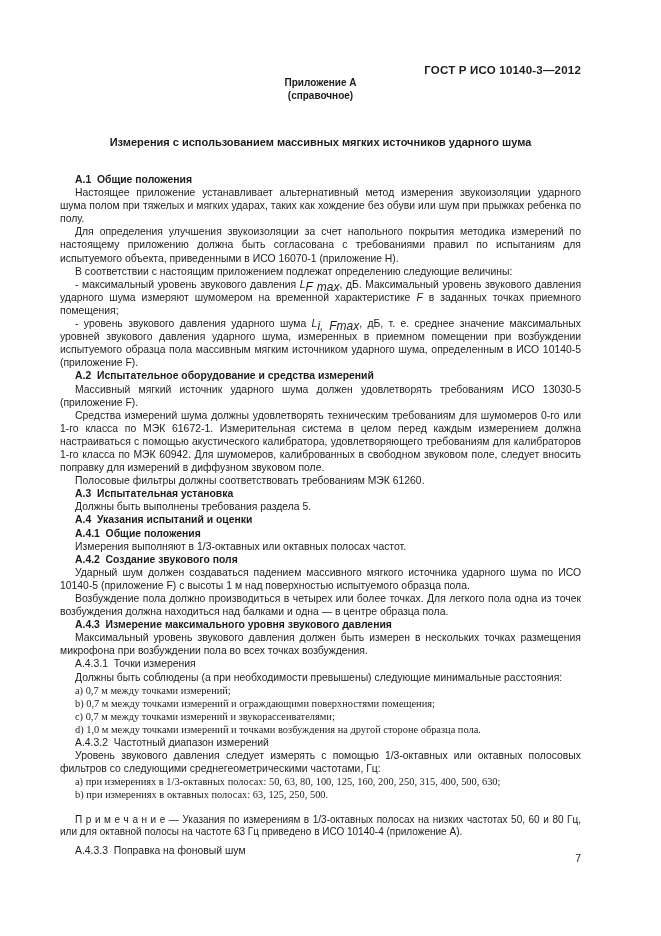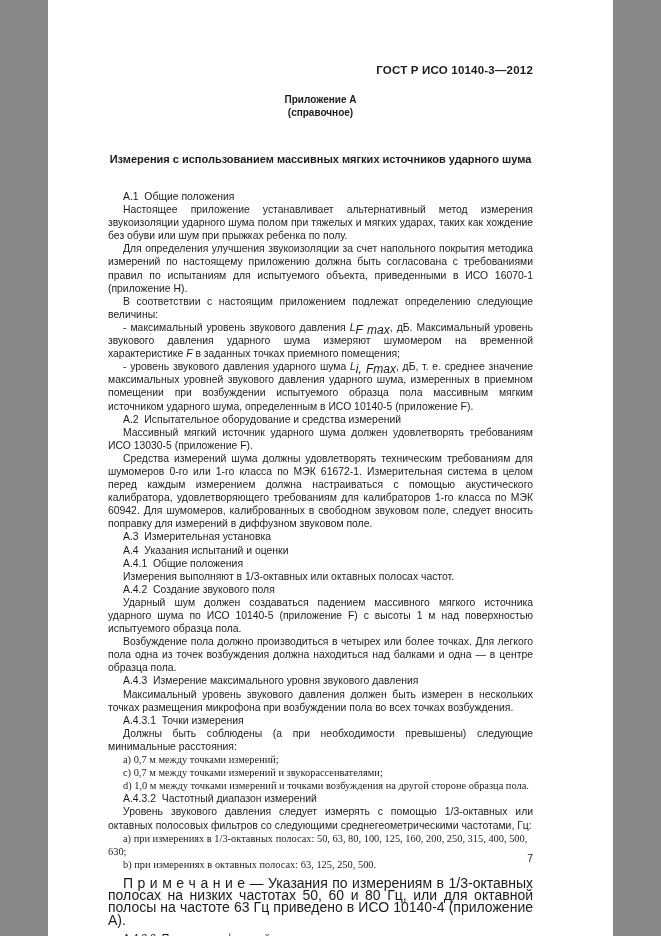--- a/index.html
+++ b/index.html
@@ -1,36 +1,35 @@
 <!DOCTYPE html>
 <html><head>
 <meta charset="utf-8">
 <style>
   html, body { margin: 0; padding: 0; background: #888; }
   .page {
     position: relative;
-    width: 565px;
+    width: 661px;
     height: 936px;
     margin: 0 auto;
     background: #ffffff;
     color: #1c1c1c;
     font-family: "Liberation Sans", sans-serif;
     box-sizing: border-box;
     padding: 64px 80px 0 60px;
     overflow: hidden;
   }
   .doc-header {
     text-align: right;
     font-weight: bold;
     font-size: 11.5px;
     line-height: 13px;
     letter-spacing: 0.2px;
   }
   .annex {
-    margin-top: 17px;
     text-align: center;
     font-weight: bold;
     font-size: 10px;
     line-height: 12.5px;
   }
   .doc-title {
     margin-top: 34px;
     text-align: center;
     font-weight: bold;
     font-size: 11px;
@@ -40,35 +39,35 @@
     margin-top: 24px;
     font-size: 10.4px;
     line-height: 13.1px;
   }
   .p, .h, .sh, .li, .note { margin: 0; }
   .p {
     text-align: justify;
     text-indent: 15px;
   }
   .h {
-    font-weight: normal;
+    font-weight: bold;
     text-indent: 15px;
     white-space: pre-wrap;
   }
   .sh {
     text-indent: 15px;
     white-space: pre-wrap;
   }
   .li { text-indent: 15px; font-family: Liberation Serif, serif; }
   .note {
-    font-size: 14px;
+    font-size: 10px;
     line-height: 12.3px;
     text-align: justify;
     text-indent: 15px;
-    margin-top: 6px;
+    margin-top: 12px;
     margin-bottom: 6px;
   }
   .sym { font-style: italic; }
   sub.sym-sub {
     font-style: italic;
     font-size: 12px;
     line-height: 0;
   }
   .page-number {
     position: absolute;
@@ -98,37 +97,40 @@
     <p class="p">Для определения улучшения звукоизоляции за счет напольного покрытия методика измерений по настоящему приложению должна быть согласована с требованиями правил по испытаниям для испытуемого объекта, приведенными в ИСО 16070-1 (приложение Н).</p>
     <p class="p">В соответствии с настоящим приложением подлежат определению следующие величины:</p>
 
     <p class="p"><span>- максимальный уровень звукового давления </span><span class="sym">L</span><sub class="sym-sub">F max</sub><span>, дБ. Максимальный уровень звукового давления ударного шума измеряют шумомером на временной характеристике </span><span class="sym">F</span><span> в заданных точках приемного помещения;</span></p>
 
     <p class="p"><span>- уровень звукового давления ударного шума </span><span class="sym">L</span><sub class="sym-sub">i, Fmax</sub><span>, дБ, т. е. среднее значение максимальных уровней звукового давления ударного шума, измеренных в приемном помещении при возбуждении испытуемого образца пола массивным мягким источником ударного шума, определенным в ИСО 10140-5 (приложение F).</span></p>
 
     <p class="h">А.2  Испытательное оборудование и средства измерений</p>
     <p class="p">Массивный мягкий источник ударного шума должен удовлетворять требованиям ИСО 13030-5 (приложение F).</p>
     <p class="p">Средства измерений шума должны удовлетворять техническим требованиям для шумомеров 0-го или 1-го класса по МЭК 61672-1. Измерительная система в целом перед каждым измерением должна настраиваться с помощью акустического калибратора, удовлетворяющего требованиям для калибраторов 1-го класса по МЭК 60942. Для шумомеров, калиброванных в свободном звуковом поле, следует вносить поправку для измерений в диффузном звуковом поле.</p>
+    <p class="p">Полосовые фильтры должны соответствовать требованиям МЭК 61260.</p>
 
-    <p class="h">А.3  Измерительная установка</p>
+    <p class="h">А.3  Испытательная установка</p>
+    <p class="p">Должны быть выполнены требования раздела 5.</p>
 
     <p class="h">А.4  Указания испытаний и оценки</p>
     <p class="h">А.4.1  Общие положения</p>
     <p class="p">Измерения выполняют в 1/3-октавных или октавных полосах частот.</p>
 
     <p class="h">А.4.2  Создание звукового поля</p>
     <p class="p">Ударный шум должен создаваться падением массивного мягкого источника ударного шума по ИСО 10140-5 (приложение F) с высоты 1 м над поверхностью испытуемого образца пола.</p>
     <p class="p">Возбуждение пола должно производиться в четырех или более точках. Для легкого пола одна из точек возбуждения должна находиться над балками и одна — в центре образца пола.</p>
 
     <p class="h">А.4.3  Измерение максимального уровня звукового давления</p>
     <p class="p">Максимальный уровень звукового давления должен быть измерен в нескольких точках размещения микрофона при возбуждении пола во всех точках возбуждения.</p>
 
     <p class="sh">А.4.3.1  Точки измерения</p>
     <p class="p">Должны быть соблюдены (а при необходимости превышены) следующие минимальные расстояния:</p>
     <p class="li">a) 0,7 м между точками измерений;</p>
+    <p class="li">b) 0,7 м между точками измерений и ограждающими поверхностями помещения;</p>
     <p class="li">c) 0,7 м между точками измерений и звукорассеивателями;</p>
     <p class="li">d) 1,0 м между точками измерений и точками возбуждения на другой стороне образца пола.</p>
 
     <p class="sh">А.4.3.2  Частотный диапазон измерений</p>
     <p class="p">Уровень звукового давления следует измерять с помощью 1/3-октавных или октавных полосовых фильтров со следующими среднегеометрическими частотами, Гц:</p>
     <p class="li">a) при измерениях в 1/3-октавных полосах: 50, 63, 80, 100, 125, 160, 200, 250, 315, 400, 500, 630;</p>
     <p class="li">b) при измерениях в октавных полосах: 63, 125, 250, 500.</p>
 
     <p class="note">П р и м е ч а н и е — Указания по измерениям в 1/3-октавных полосах на низких частотах 50, 60 и 80 Гц, или для октавной полосы на частоте 63 Гц приведено в ИСО 10140-4 (приложение А).</p>
 

